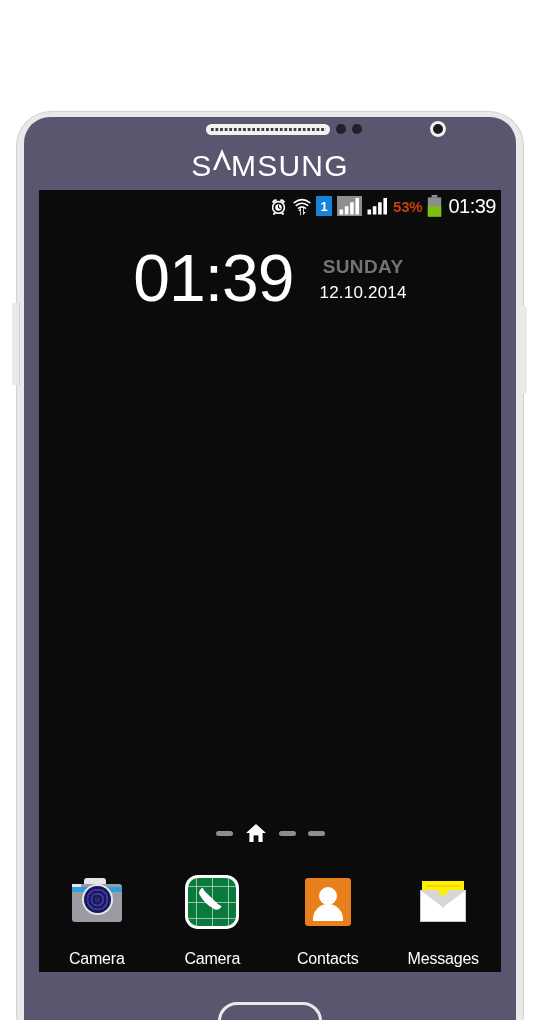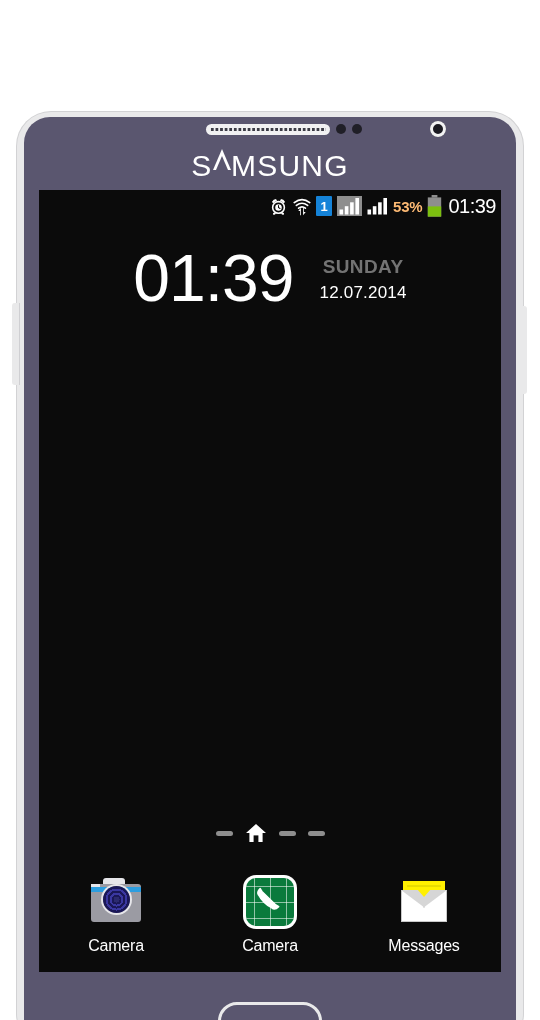--- a/index.html
+++ b/index.html
@@ -169,21 +169,21 @@
     background: #0b0b0b;
     display: flex;
     align-items: center;
     justify-content: flex-end;
     padding-right: 5px;
     box-sizing: border-box;
     gap: 5px;
   }
   .sb-item { display: flex; align-items: center; }
   .sb-text {
-    color: #fdba74;
+    color: #c2410c;
     font-size: 15px;
     font-weight: bold;
     letter-spacing: -0.2px;
   }
   .sb-clock {
     color: #ffffff;
     font-size: 20px;
     letter-spacing: -0.5px;
     margin-left: 1px;
   }
@@ -274,21 +274,21 @@
     display: flex;
     flex-direction: column;
     align-items: center;
   }
   .dock-icon {
     width: 52px;
     height: 52px;
     position: relative;
   }
   .dock-label {
-    margin-top: 9px;
+    margin-top: 22px;
     color: #ffffff;
     font-size: 16px;
     letter-spacing: -0.2px;
     text-align: center;
     white-space: nowrap;
   }
 
   
   .cam-body {
     position: absolute;
@@ -530,21 +530,21 @@
         </svg>
       </div>
 
       <div class="sb-clock">01:39</div>
     </div>
 
     <div class="clock-widget">
       <div class="clock-time">01:39</div>
       <div class="clock-side">
         <div class="clock-day">SUNDAY</div>
-        <div class="clock-date">12.07.2014</div>
+        <div class="clock-date">12.10.2014</div>
       </div>
     </div>
 
     <div class="page-indicator">
       <div class="pi-dash"></div>
       <div class="pi-home">
         <svg width="22" height="20" viewBox="0 0 22 20">
           <path d="M11 1 L21 10 L17.6 10 L17.6 19 L4.4 19 L4.4 10 L1 10 Z" fill="#ffffff"></path>
           <rect x="8.6" y="12.4" width="4.8" height="6.6" fill="#0b0b0b"></rect>
         </svg>
@@ -573,20 +573,28 @@
           </div>
           <svg class="ph-handset" viewBox="0 0 30 30">
             <path d="M7.2 3.6 C5.0 5.8 4.4 8.4 5.6 10.0 L9.0 6.6 Z
                      M9.4 7.0 L6.0 10.4 C8.0 14.6 14.0 20.6 18.6 22.6 L22.0 19.2 Z
                      M22.4 19.6 L19.0 23.0 C20.8 24.4 23.4 23.8 25.6 21.6 Z" fill="#ffffff" stroke="#ffffff" stroke-width="1.6" stroke-linejoin="round"></path>
           </svg>
         </div>
         <div class="dock-label">Camera</div>
       </div>
 
+      <div class="dock-item">
+        <div class="dock-icon">
+          <div class="ct-sq"></div>
+          <div class="ct-head"></div>
+          <div class="ct-body"></div>
+        </div>
+        <div class="dock-label">Contacts</div>
+      </div>
 
       <div class="dock-item">
         <div class="dock-icon">
           <div class="ms-letter"></div>
           <div class="ms-lines"></div>
           <div class="ms-env"></div>
           <div class="ms-flapL"></div>
           <div class="ms-flapR"></div>
           <div class="ms-notch"></div>
         </div>

